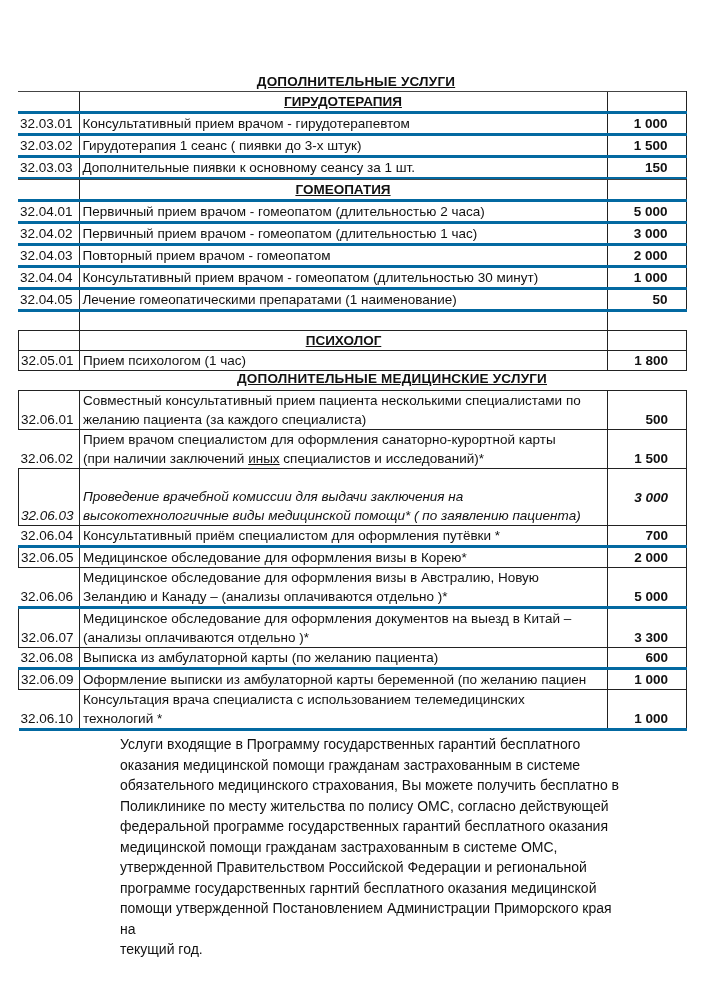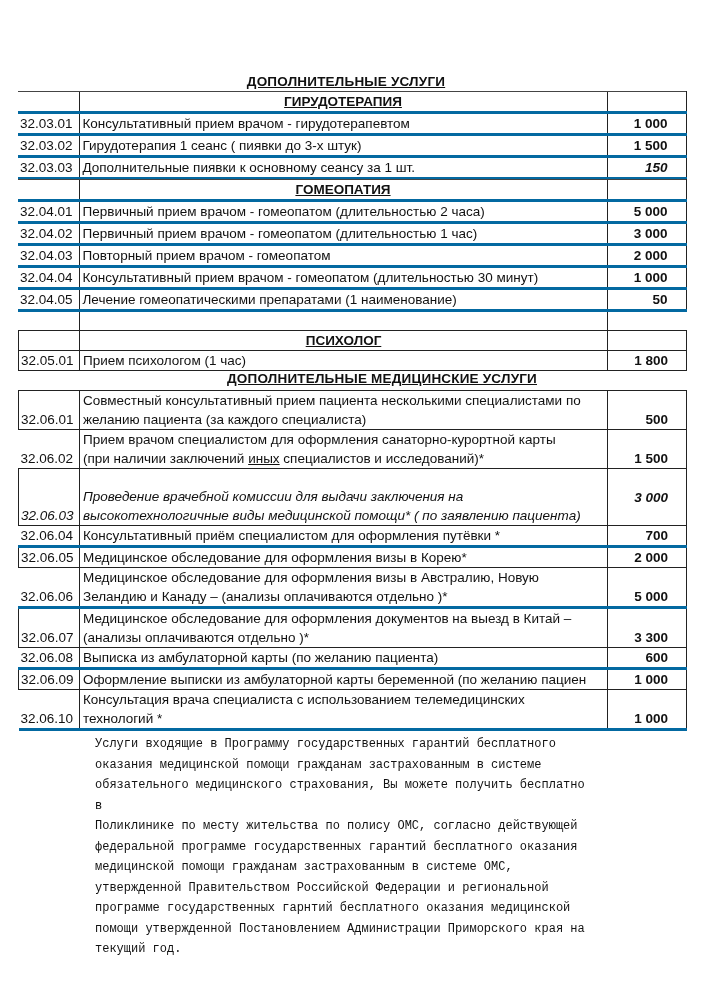--- a/index.html
+++ b/index.html
@@ -1,18 +1,18 @@
 <!DOCTYPE html>
 <html><head>
 <meta charset="utf-8">
 <style>
   html, body { margin: 0; padding: 0; background: #ffffff; }
   body { width: 708px; height: 1000px; position: relative; overflow: hidden;
          font-family: "Liberation Sans", "DejaVu Sans", sans-serif; color: #111; }
-  .title { position: absolute; left: 2px; width: 688px; text-align: center;
+  .title { position: absolute; left: 12px; width: 688px; text-align: center;
            font-size: 13.5px; font-weight: bold; text-decoration: underline; letter-spacing: 0.2px; }
   table.svc { position: absolute; left: 18px; width: 668px; border-collapse: collapse;
               font-size: 13.5px; table-layout: fixed; }
   table.svc td { padding: 0 3px; vertical-align: bottom; line-height: 19px; }
   table.svc col.c1 { width: 61px; }
   table.svc col.c2 { width: 528px; }
   table.svc col.c3 { width: 79px; }
   .code { text-align: left; white-space: nowrap; padding-left: 2px !important; }
   .desc { border-left: 1px solid #222; }
   .price { border-left: 1px solid #222; text-align: right; font-weight: bold; padding-right: 18px !important; }
@@ -21,21 +21,21 @@
   .bt td { border-top: 1px solid #444; }
   .bb td { border-bottom: 3px solid #0369a1; }
   .boxed td { border-top: 1px solid #222; border-bottom: 1px solid #222; }
   .boxed td:first-child { border-left: 1px solid #222; }
   .boxed td:last-child { border-right: 1px solid #222; }
   .nowrap { white-space: nowrap; overflow: hidden; }
   .tall2 td { height: 38px; }
   .tall3 td { height: 56px; font-style: italic; }
   .mid { vertical-align: middle !important; }
   .u { text-decoration: underline; }
-  .note { position: absolute; left: 95px; top: 734px; width: 500px; font-size: 12px; line-height: 20.5px; font-family: Liberation Mono, monospace; }
+  .note { position: absolute; left: 120px; top: 734px; width: 500px; font-size: 14px; line-height: 20.5px; }
 </style>
 </head>
 <body>
 
 <div class="title" style="top:74px;">ДОПОЛНИТЕЛЬНЫЕ  УСЛУГИ</div>
 
 <table class="svc" style="top:91px;">
   <colgroup>
       <col class="c1">
       <col class="c2">
@@ -53,21 +53,21 @@
     <td class="price" style="border-right:1px solid #222;">1 000</td>
   </tr>
   <tr class="bb">
     <td class="code">32.03.02</td>
     <td class="desc">Гирудотерапия 1 сеанс ( пиявки до 3-х штук)</td>
     <td class="price" style="border-right:1px solid #222;">1 500</td>
   </tr>
   <tr class="bb">
     <td class="code">32.03.03</td>
     <td class="desc">Дополнительные пиявки к основному сеансу за 1 шт.</td>
-    <td class="price" style="border-right:1px solid #222;font-style:italic;">150</td>
+    <td class="price" style="border-right:1px solid #222;">150</td>
   </tr>
 </tbody>
   </table>
 
 <table class="svc" style="top:179px;">
   <colgroup>
       <col class="c1">
       <col class="c2">
       <col class="c3">
     </colgroup>

